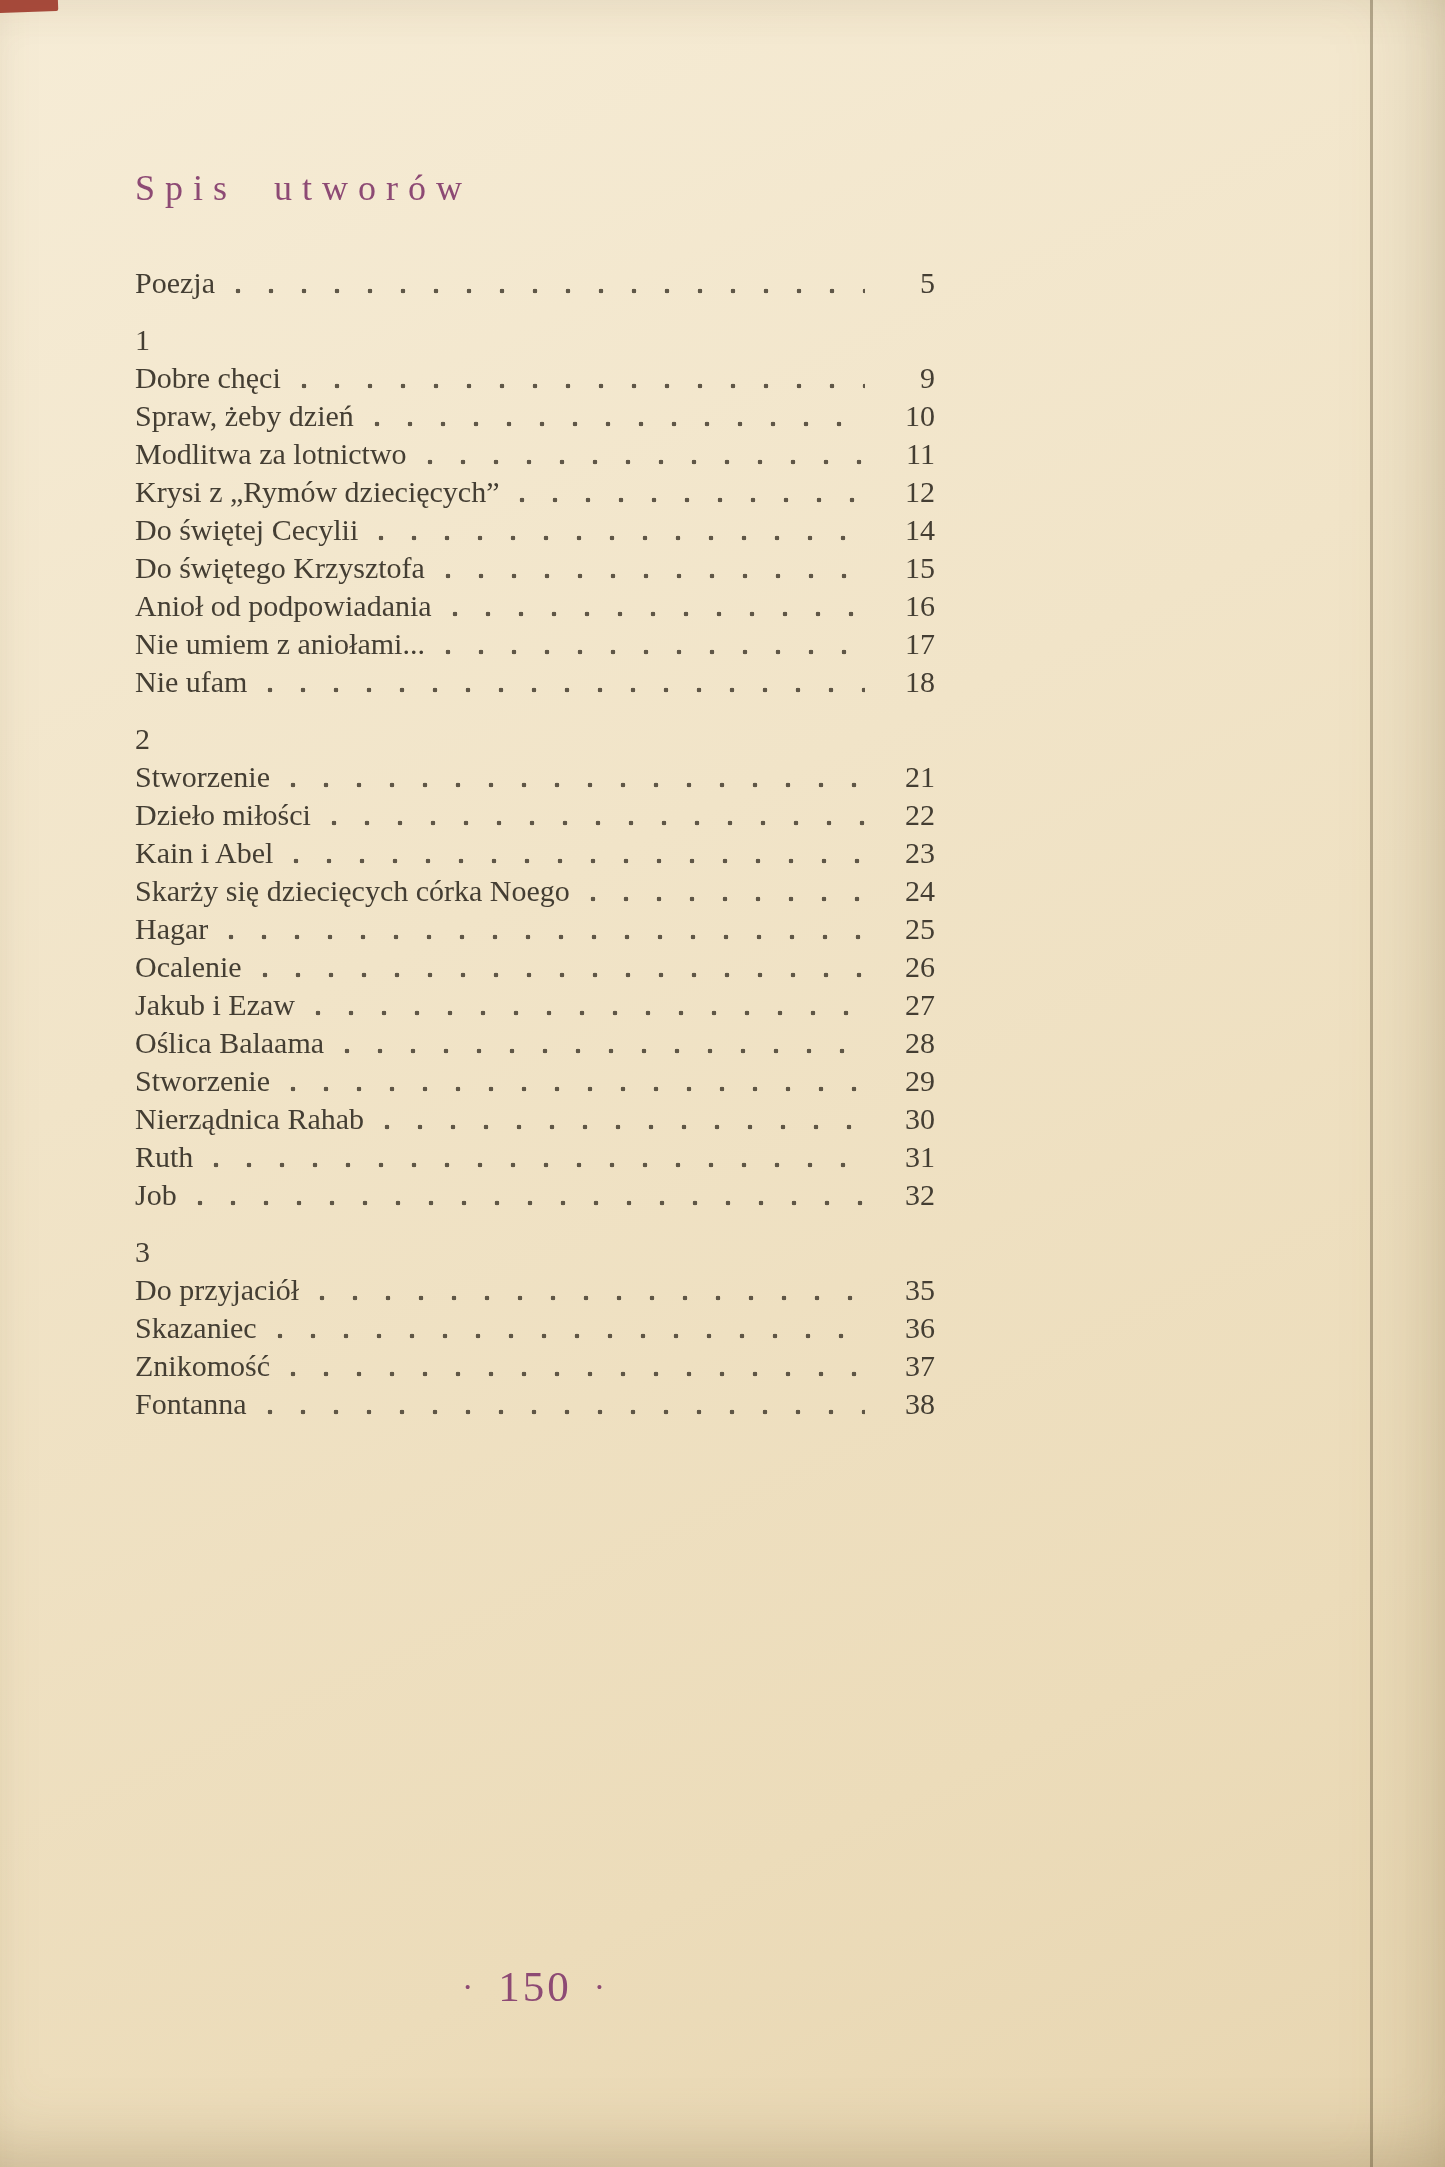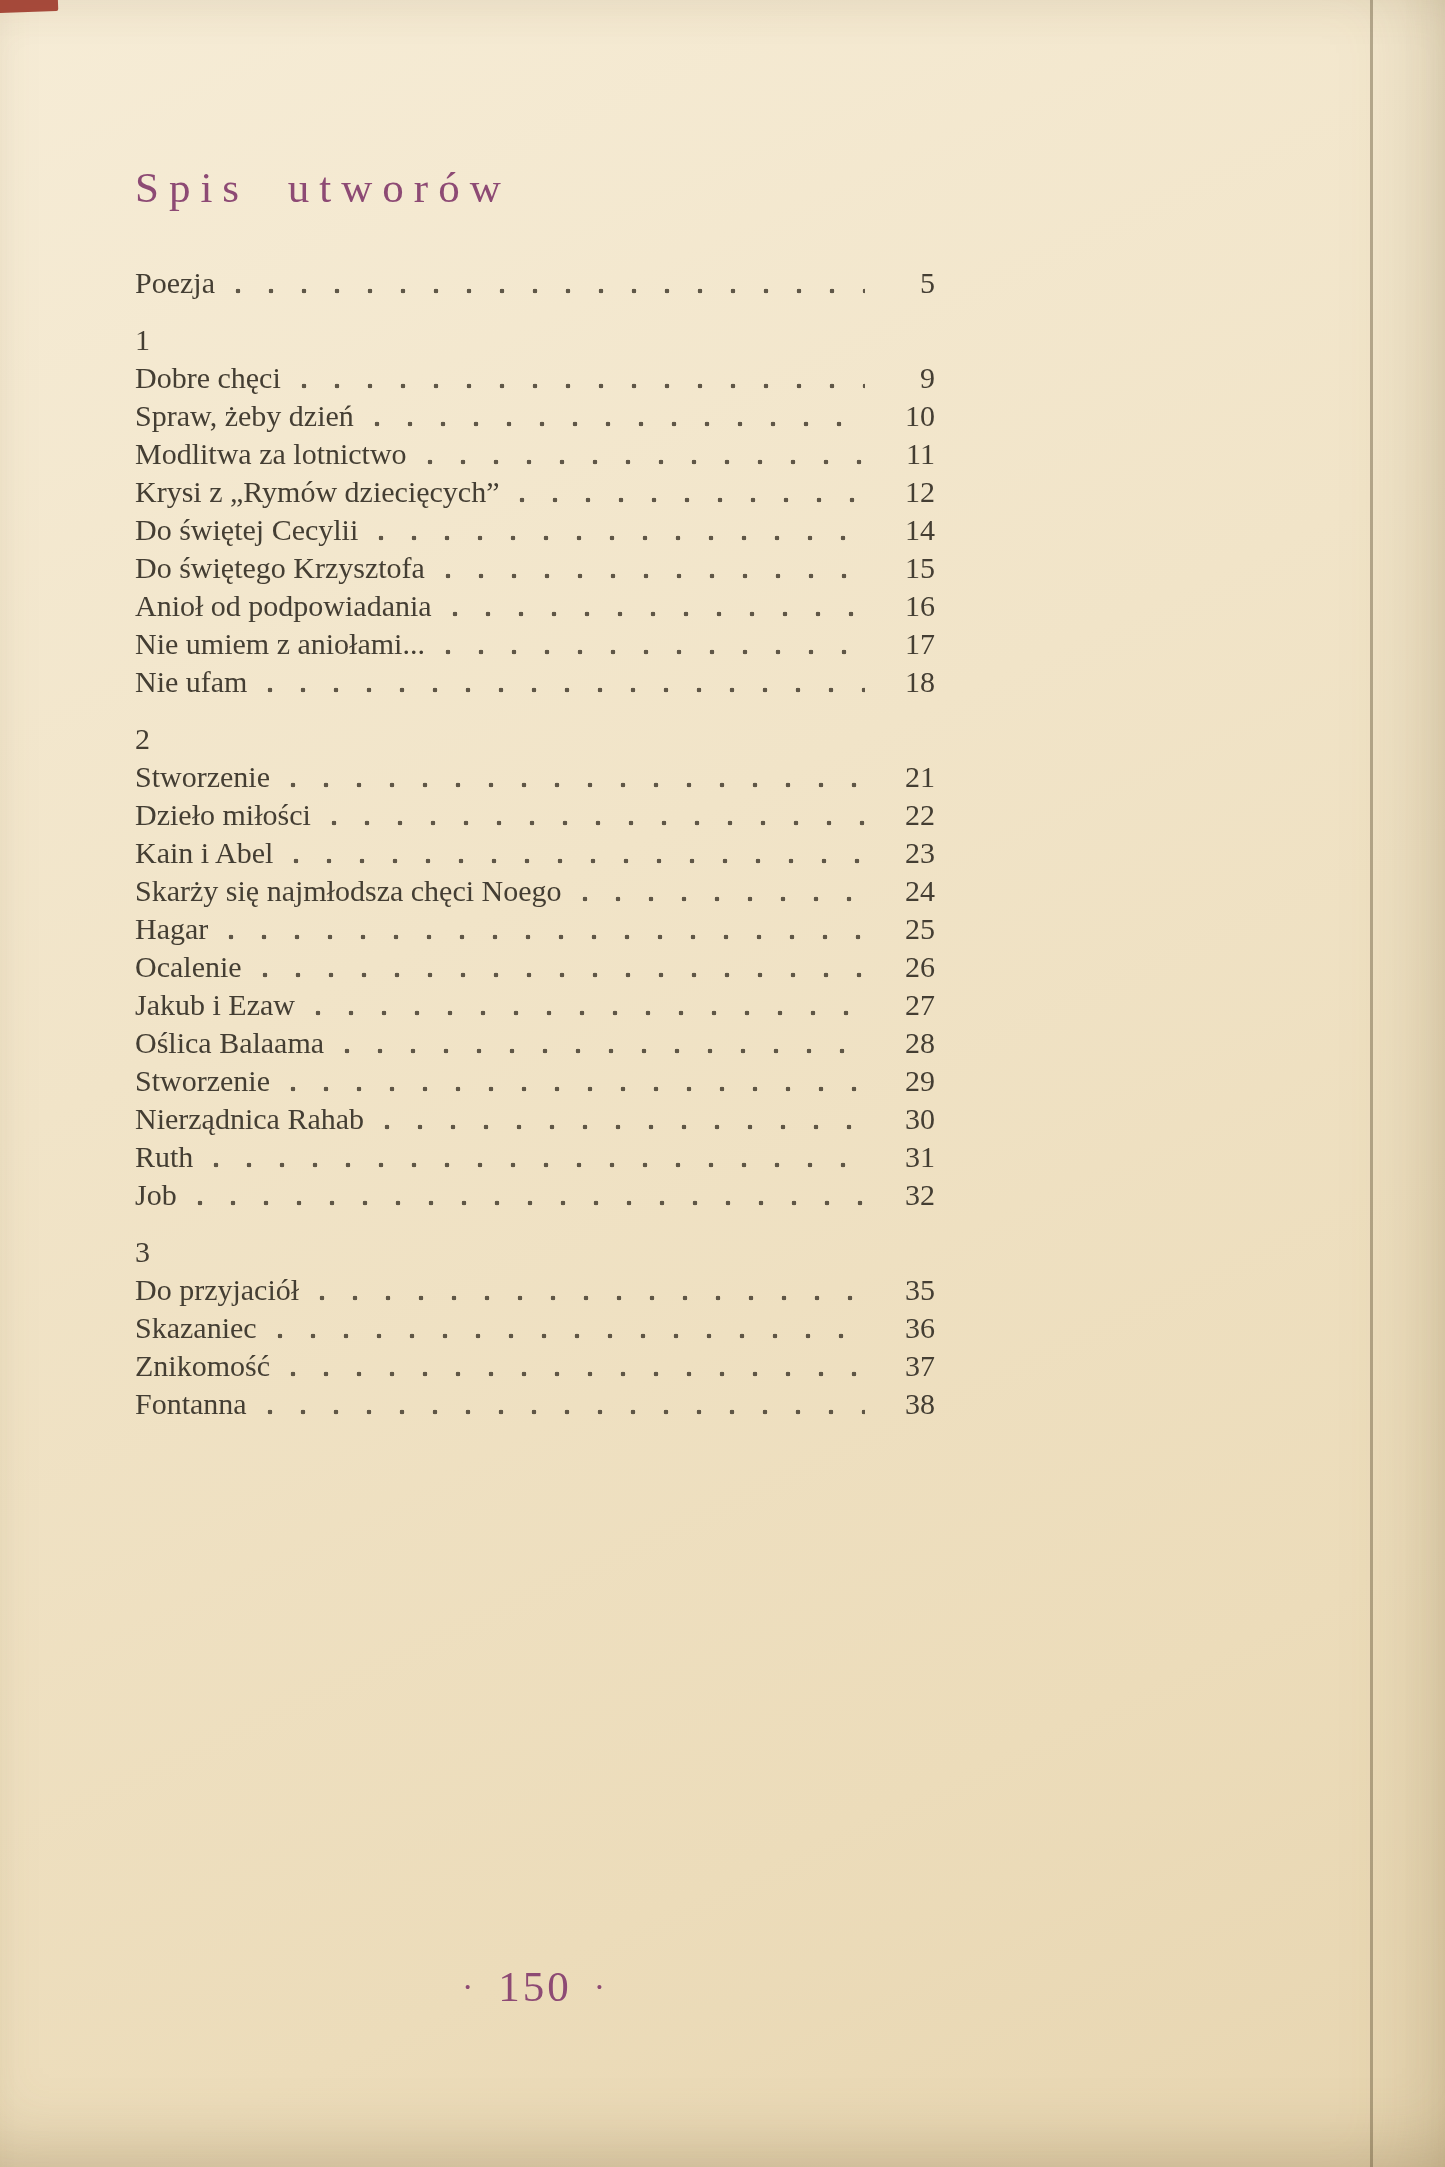--- a/index.html
+++ b/index.html
@@ -45,21 +45,21 @@
   }
   .content {
     position: absolute;
     left: 135px;
     top: 158px;
     width: 800px;
     color: var(--ink, #443e33);
   }
   .page-title {
     margin: 0 0 46px 0;
-    font-size: 43px;
+    font-size: 36px;
     font-weight: 500;
     letter-spacing: 10px;
     word-spacing: 18px;
     color: var(--accent, #8d4a74);
     line-height: 60px;
   }
   .toc {
     font-size: 30px;
   }
   .row {
@@ -186,21 +186,21 @@
           <span class="label">Dzieło miłości</span>
           <span class="leader"></span>
           <span class="pagenum">22</span>
         </div>
         <div class="row entry">
           <span class="label">Kain i Abel</span>
           <span class="leader"></span>
           <span class="pagenum">23</span>
         </div>
         <div class="row entry">
-          <span class="label">Skarży się najmłodsza chęci Noego</span>
+          <span class="label">Skarży się dziecięcych córka Noego</span>
           <span class="leader"></span>
           <span class="pagenum">24</span>
         </div>
         <div class="row entry">
           <span class="label">Hagar</span>
           <span class="leader"></span>
           <span class="pagenum">25</span>
         </div>
         <div class="row entry">
           <span class="label">Ocalenie</span>

